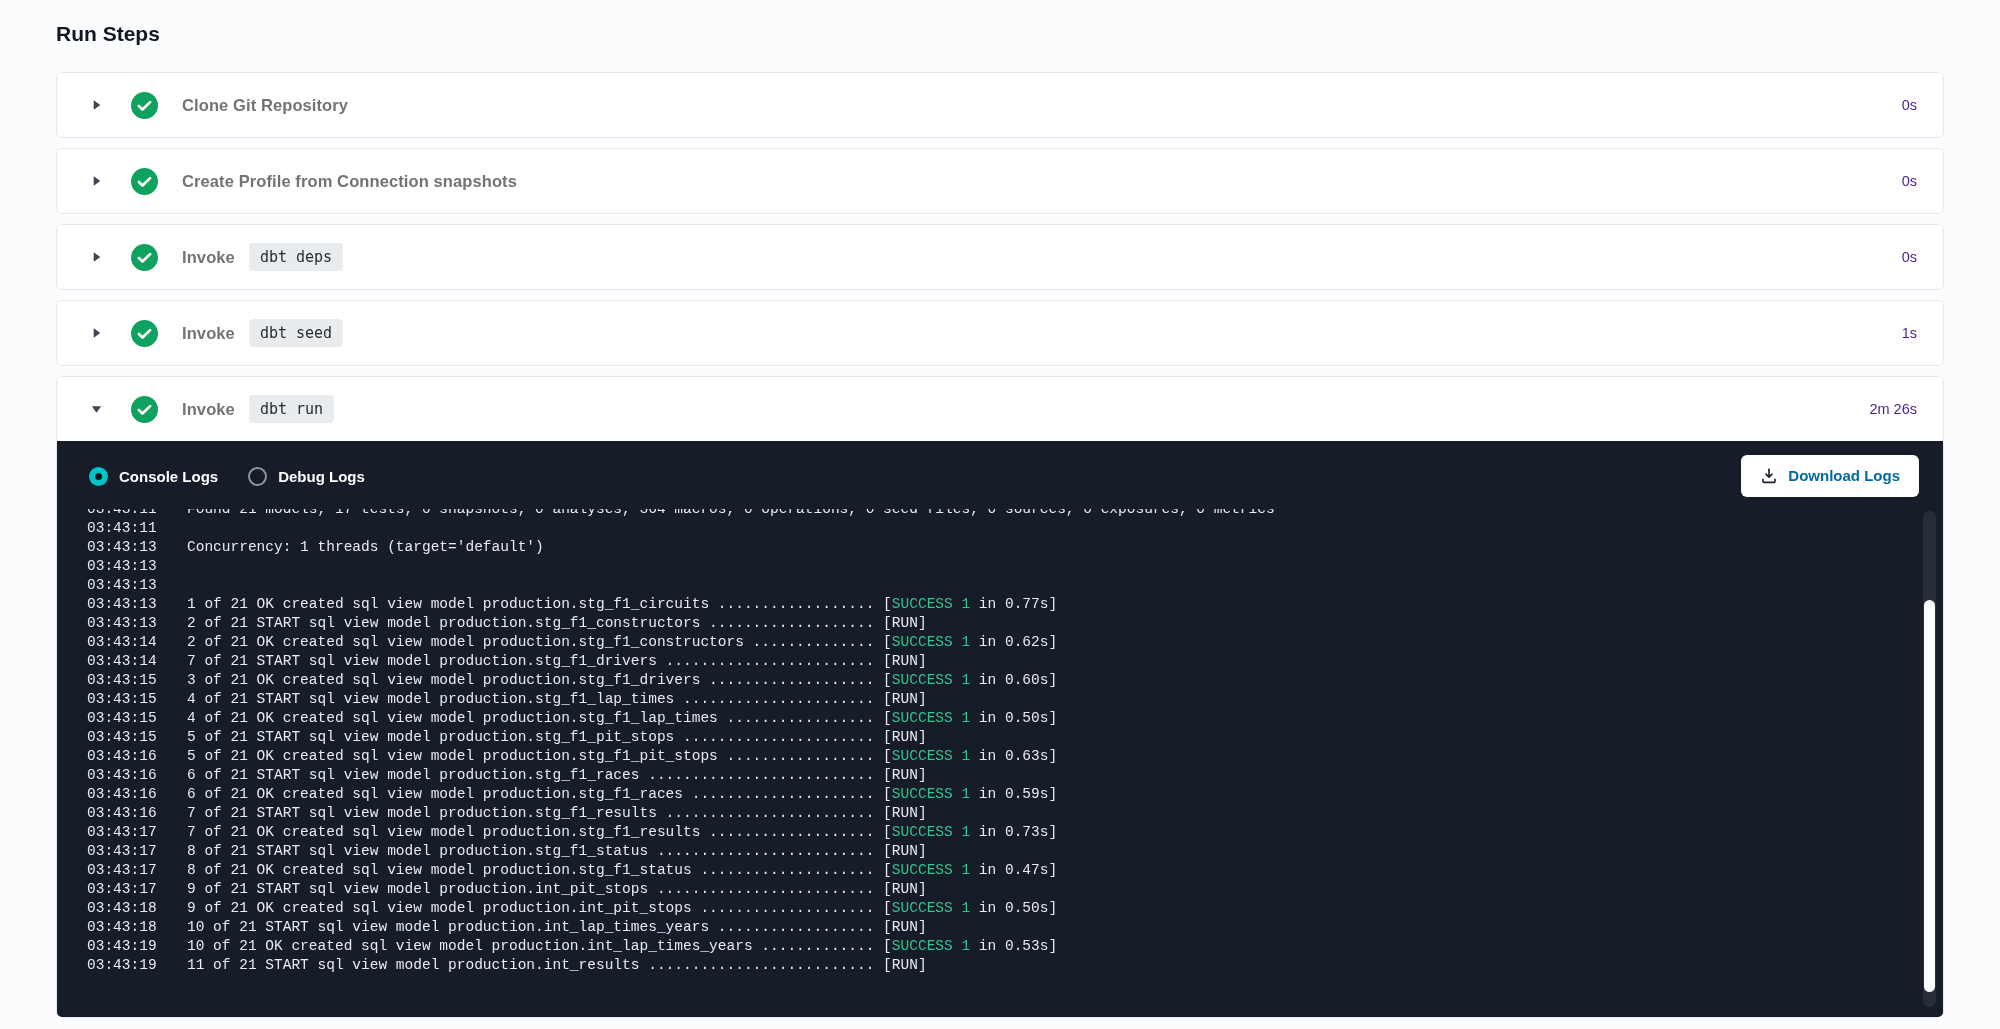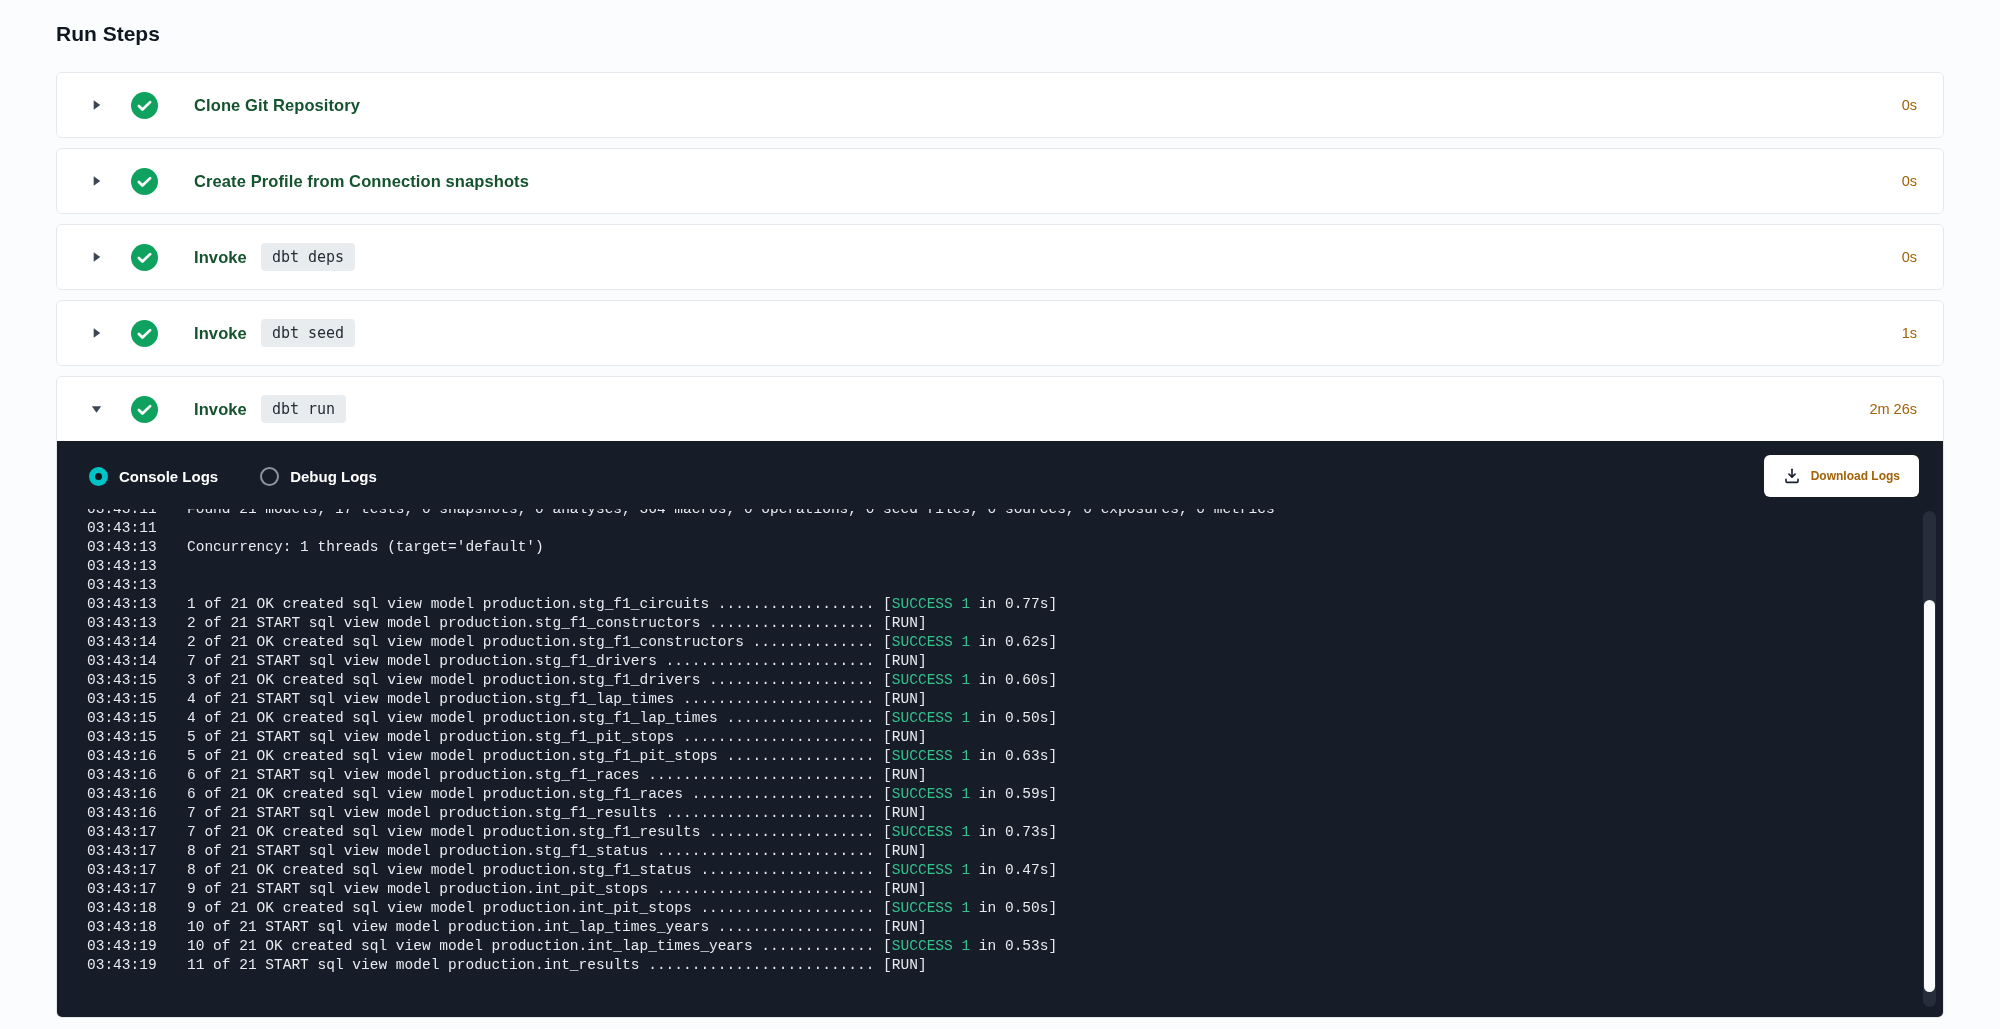--- a/index.html
+++ b/index.html
@@ -28,54 +28,54 @@
     display: flex;
     align-items: center;
     height: 64px;
     padding: 0 26px 0 32px;
     cursor: pointer;
     background: #ffffff;
   }
   .caret { width: 18px; height: 16px; display: flex; align-items: center; flex: none; }
   .check { margin-left: 24px; flex: none; display: flex; }
   .step-label {
-    margin-left: 36px;
+    margin-left: 24px;
     font-size: 16.5px;
     font-weight: 700;
-    color: #14532d;
+    color: #737373;
     letter-spacing: .1px;
   }
   .cmd-badge {
     margin-left: 14px;
     font-family: "DejaVu Sans Mono", monospace;
     font-size: 15px;
     background: #e9ecef;
     color: #252c36;
     padding: 5px 11px;
     border-radius: 4px;
   }
   .duration {
     margin-left: auto;
-    color: #a16207;
+    color: #4c1d95;
     font-size: 14.5px;
   }
   
   .console {
     position: relative;
     background: #161c28;
     height: 576px;
     overflow: hidden;
   }
   .console-toolbar {
     display: flex;
     align-items: center;
     height: 66px;
     padding: 4px 24px 0 32px;
   }
-  .radio-group { display: flex; align-items: flex-start; gap: 42px; }
+  .radio-group { display: flex; align-items: flex-start; gap: 30px; }
   .radio-item {
     display: flex;
     align-items: center;
     gap: 11px;
     color: #ffffff;
     font-size: 15px;
     font-weight: 700;
     cursor: pointer;
   }
   .radio-circle { width: 19px; height: 19px; border-radius: 50%; flex: none; }
@@ -83,29 +83,28 @@
     border: 6px solid var(--accent-teal, #00c3c5);
     background: #0e141d;
   }
   .radio-circle.unchecked {
     border: 2px solid #8b94a1;
     background: transparent;
   }
   .download-btn {
     margin-left: auto;
     display: flex;
-    align-items: center;
     gap: 10px;
     background: #ffffff;
-    color: #a16207;
+    color: #0369a1;
     border: none;
     border-radius: 6px;
     padding: 12px 19px;
     font-family: "Liberation Sans", sans-serif;
-    font-size: 12px;
+    font-size: 15px;
     font-weight: 700;
     cursor: pointer;
   }
   .log-area {
     position: relative;
     height: 510px;
     overflow: hidden;
     padding: 0 60px 0 30px;
     margin-top: 2px;
   }

